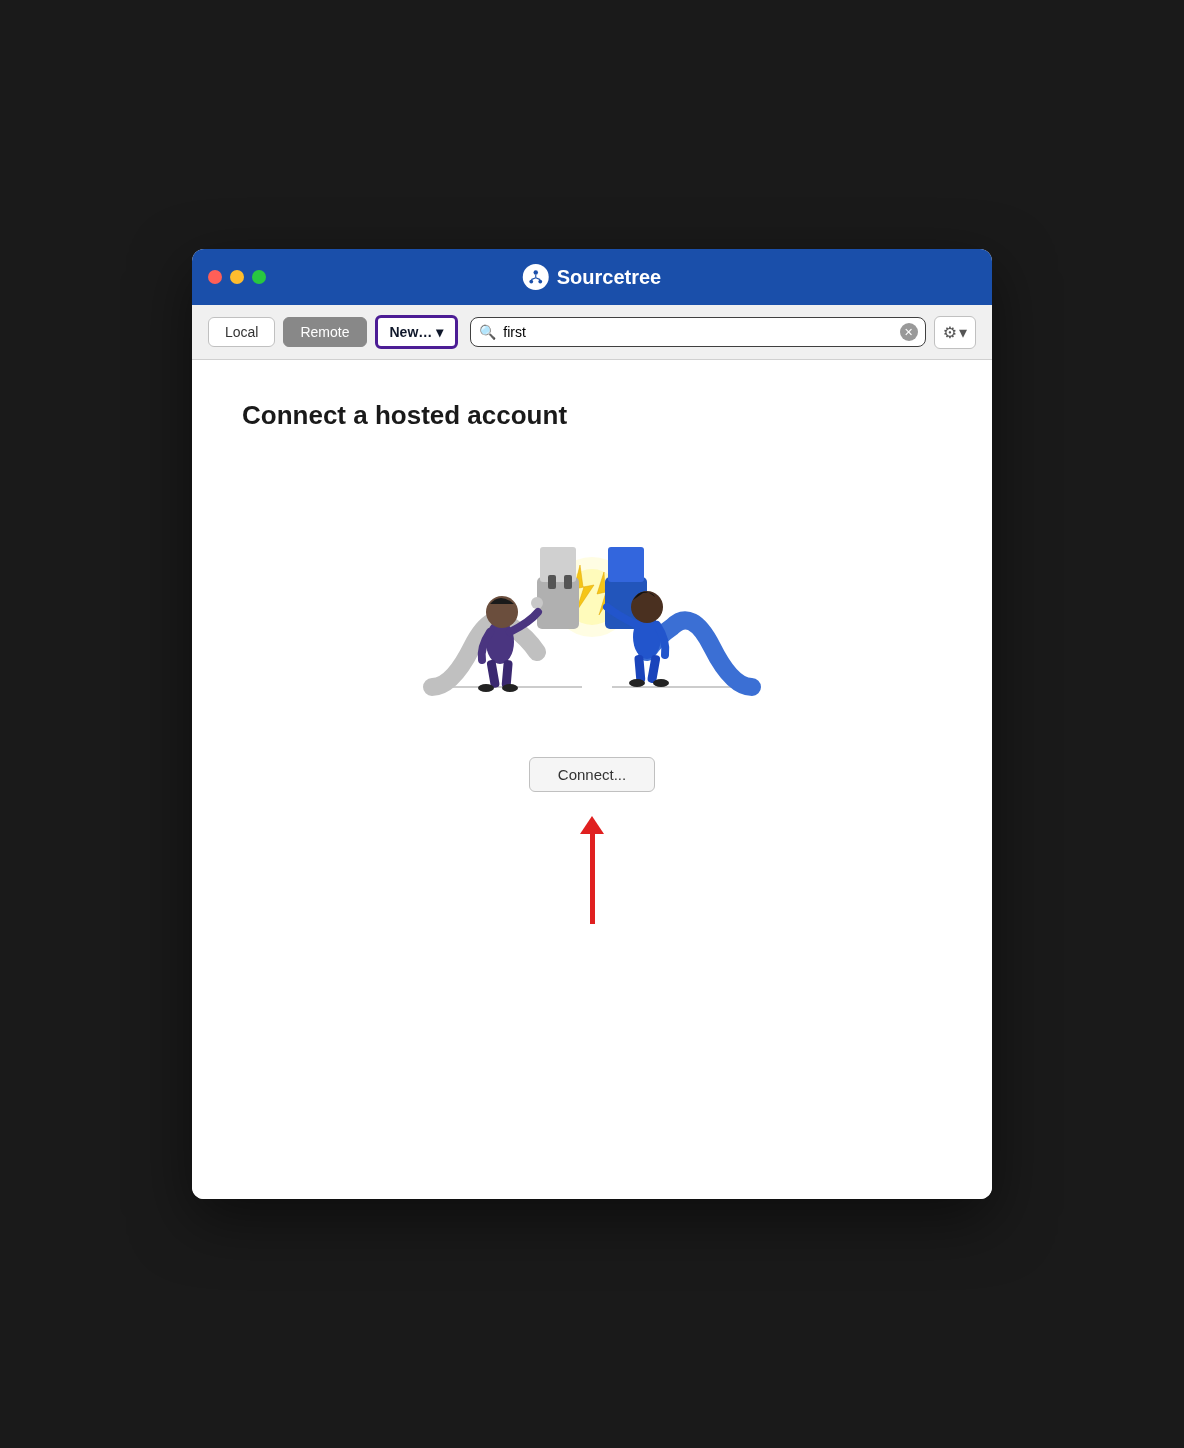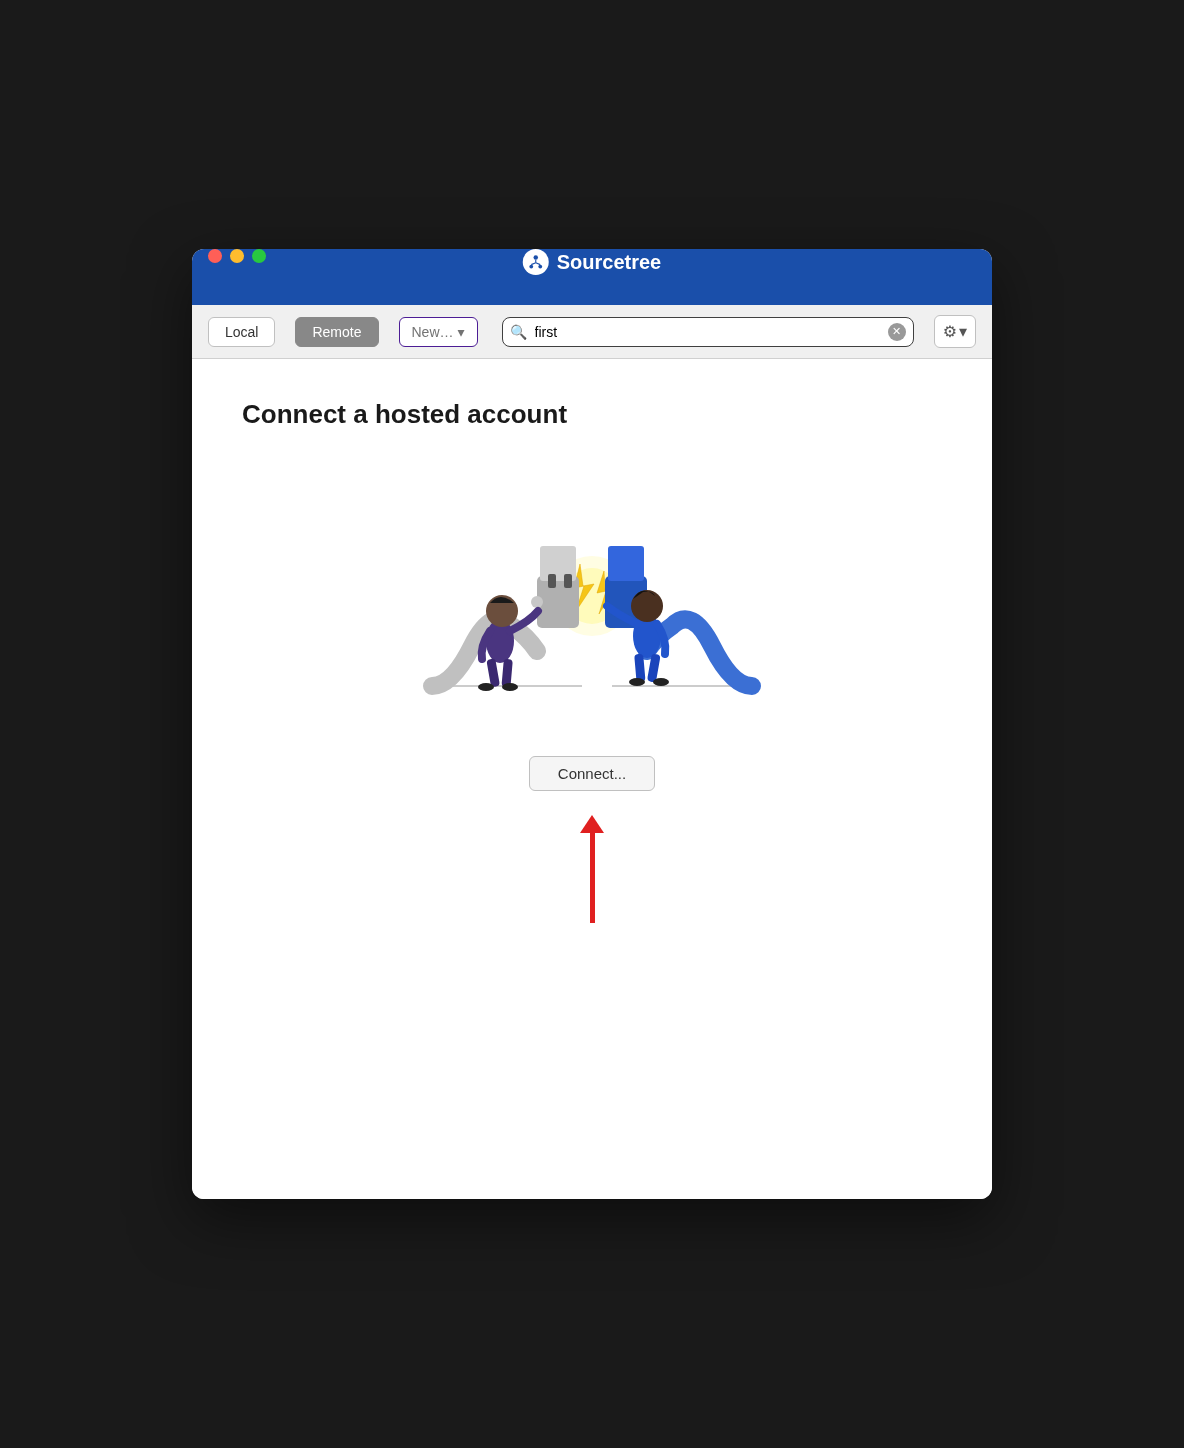--- a/index.html
+++ b/index.html
@@ -22,21 +22,21 @@
       box-shadow: 0 20px 60px rgba(0,0,0,0.5);
       display: flex;
       flex-direction: column;
     }
 
     
     .titlebar {
       background: #1a4faa;
       height: 56px;
       display: flex;
-      align-items: flex-start;
+      align-items: center;
       padding: 0 16px;
       position: relative;
     }
 
     .traffic-lights {
       display: flex;
       gap: 8px;
       align-items: center;
     }
 
@@ -77,21 +77,21 @@
       height: 18px;
     }
 
     
     .toolbar {
       background: #f0f0f0;
       border-bottom: 1px solid #d0d0d0;
       padding: 10px 16px;
       display: flex;
       align-items: center;
-      gap: 20px;
+      gap: 8px;
     }
 
     .tab-btn {
       padding: 6px 16px;
       border-radius: 6px;
       border: 1px solid #c0c0c0;
       background: #ffffff;
       font-size: 14px;
       cursor: pointer;
       color: #333;
@@ -99,28 +99,29 @@
 
     .tab-btn.active {
       background: #888888;
       color: white;
       border-color: #888888;
     }
 
     .new-btn {
       padding: 6px 12px;
       border-radius: 6px;
-      border: 1px solid #4c1d95;
+      border: 3px solid #4c1d95;
       background: #ffffff;
       font-size: 14px;
       cursor: pointer;
-      color: #737373;
+      color: #0f172a;
       display: flex;
       align-items: center;
       gap: 4px;
+      font-weight: bold;
     }
 
     .search-container {
       flex: 1;
       position: relative;
       margin-left: 4px;
     }
 
     .search-input {
       width: 100%;

